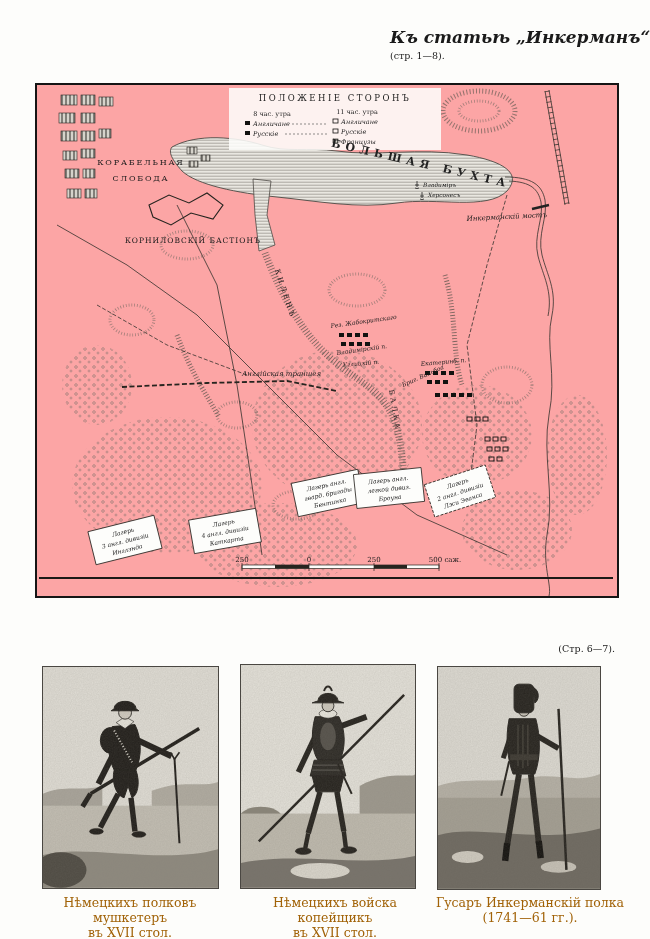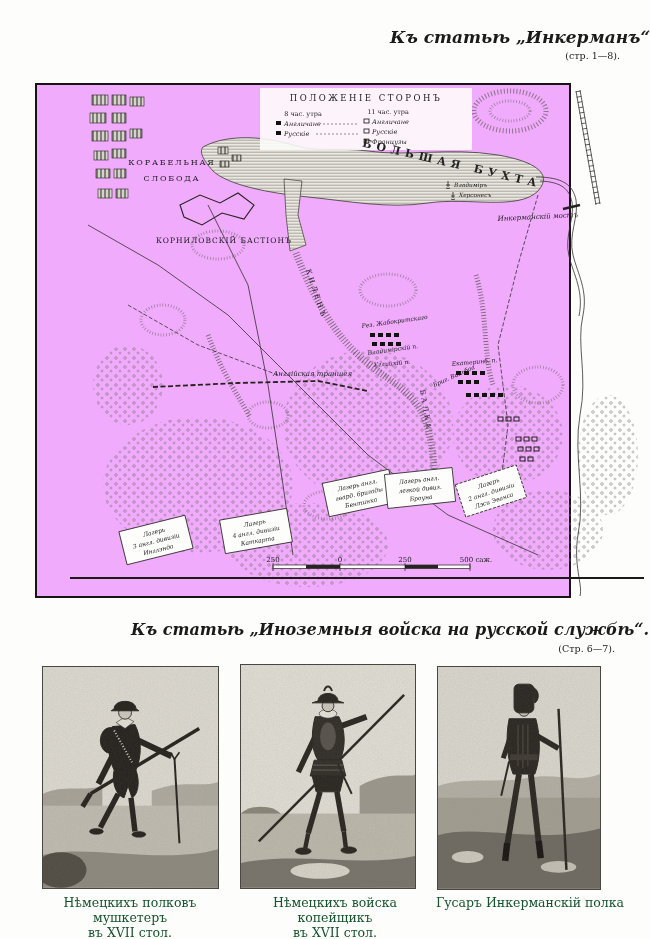--- a/index.html
+++ b/index.html
@@ -2,26 +2,26 @@
 <html><head>
 <meta charset="utf-8">
 <style>
   html,body{margin:0;padding:0;}
   body{width:650px;height:939px;background:#ffffff;font-family:"DejaVu Serif",serif;color:#1a1a1a;}
   .page{position:relative;width:650px;height:939px;background:#fdfdfb;overflow:hidden;}
 
   
   .sec-title{position:absolute;font-style:italic;font-weight:bold;white-space:nowrap;}
   .t1{top:27px;left:390px;width:230px;text-align:center;font-size:17px;}
-  .t1s{position:absolute;top:50px;left:390px;width:230px;text-align:right;font-size:9.5px;}
+  .t1s{position:absolute;top:50px;left:390px;width:230px;text-align:left;font-size:9.5px;}
   .t2{top:620px;left:130px;width:520px;text-align:center;font-size:16px;}
   .t2s{position:absolute;top:643px;left:144px;width:520px;text-align:right;padding-right:49px;box-sizing:border-box;font-size:9.5px;}
 
   
-  .map{position:absolute;left:35px;top:83px;width:536px;height:515px;border:2px solid #151515;box-sizing:border-box;background:#f0abfc;padding-left:31px;}
+  .map{position:absolute;left:35px;top:83px;width:584px;height:515px;border:2px solid #151515;box-sizing:border-box;background:#fca5a5;}
   .map svg{display:block;}
   svg text{font-family:"DejaVu Serif",serif;fill:#1b1b1b;}
   .s-caps{font-size:8px;letter-spacing:1.8px;}
   .s-caps-lg{font-size:11px;letter-spacing:5px;font-weight:bold;fill:#222;}
   .s-bastion{font-size:7.5px;letter-spacing:1px;}
   .s-it{font-size:7px;font-style:italic;}
   .s-tiny{font-size:5.8px;font-style:italic;}
   .s-unit{font-size:6px;font-style:italic;}
   .s-camp{font-size:6px;font-style:italic;text-anchor:middle;}
   .s-legend-t{font-size:8.5px;letter-spacing:2.5px;text-anchor:middle;}
@@ -30,21 +30,21 @@
   .s-scale{font-size:7px;text-anchor:middle;}
   .s-vert{font-size:7px;letter-spacing:3px;}
   .hach{fill:none;stroke:#5c584f;stroke-width:5;stroke-dasharray:1 2.2;opacity:.65;}
   .hach2{fill:none;stroke:#6a665d;stroke-width:3;stroke-dasharray:.8 2;opacity:.6;}
   .road{fill:none;stroke:#33312c;stroke-width:.8;}
   .road-d{fill:none;stroke:#33312c;stroke-width:.8;stroke-dasharray:4 2;}
   .ravine{fill:none;stroke:#55514a;stroke-dasharray:.9 2;opacity:.75;}
 
   
   .figbox{position:absolute;border:1px solid #4a4742;box-sizing:border-box;background:#dfdcd4;}
-  .fig-cap{position:absolute;text-align:center;font-size:12.5px;line-height:15px;color:#14532d;}
+  .fig-cap{position:absolute;text-align:center;font-size:12.5px;line-height:15px;color:#a16207;}
 </style>
 </head>
 <body>
 
 <div class="page">
 
   <div class="sec-title t1">Къ статьѣ „Инкерманъ“.</div>
   <div class="t1s">(стр. 1—8).</div>
 
   <div class="map">
@@ -262,21 +262,20 @@
         <rect x="337" y="480" width="33" height="3.5" fill="#26241f"></rect>
         <line x1="205" y1="478" x2="205" y2="486" stroke="#26241f" stroke-width="0.7"></line>
         <line x1="272" y1="478" x2="272" y2="486" stroke="#26241f" stroke-width="0.7"></line>
         <line x1="337" y1="478" x2="337" y2="486" stroke="#26241f" stroke-width="0.7"></line>
         <line x1="402" y1="478" x2="402" y2="486" stroke="#26241f" stroke-width="0.7"></line>
         <line x1="2" y1="493" x2="576" y2="493" stroke="#1b1a17" stroke-width="2.2"></line>
       </g>
     </svg>
   </div>
 
-  <div class="sec-title t2">Къ статьѣ „Иноземныя войска на русской службѣ“.</div>
   <div class="t2s">(Стр. 6—7).</div>
 
   <div class="figbox" style="left:42px;top:666px;width:177px;height:223px;">
     <svg viewBox="0 0 177 223" width="175" height="221">
       <defs>
         <filter id="g1" x="0" y="0" width="100%" height="100%">
           <feTurbulence type="fractalNoise" baseFrequency="0.8" numOctaves="2" result="n"></feTurbulence>
           <feColorMatrix in="n" type="matrix" values="0 0 0 0 0.22  0 0 0 0 0.21  0 0 0 0 0.18  0 0 0 0.5 0"></feColorMatrix>
         </filter>
       </defs>
@@ -388,15 +387,16 @@
   <div class="fig-cap" style="left:30px;top:895px;width:200px;">
     <div>Нѣмецкихъ полковъ мушкетеръ</div>
     <div>въ XVII стол.</div>
   </div>
   <div class="fig-cap" style="left:235px;top:895px;width:200px;">
     <div>Нѣмецкихъ войска копейщикъ</div>
     <div>въ XVII стол.</div>
   </div>
   <div class="fig-cap" style="left:430px;top:895px;width:200px;">
     <div>Гусаръ Инкерманскій полка</div>
+    <div>(1741—61 гг.).</div>
   </div>
 
 </div>
 
 </body></html>

